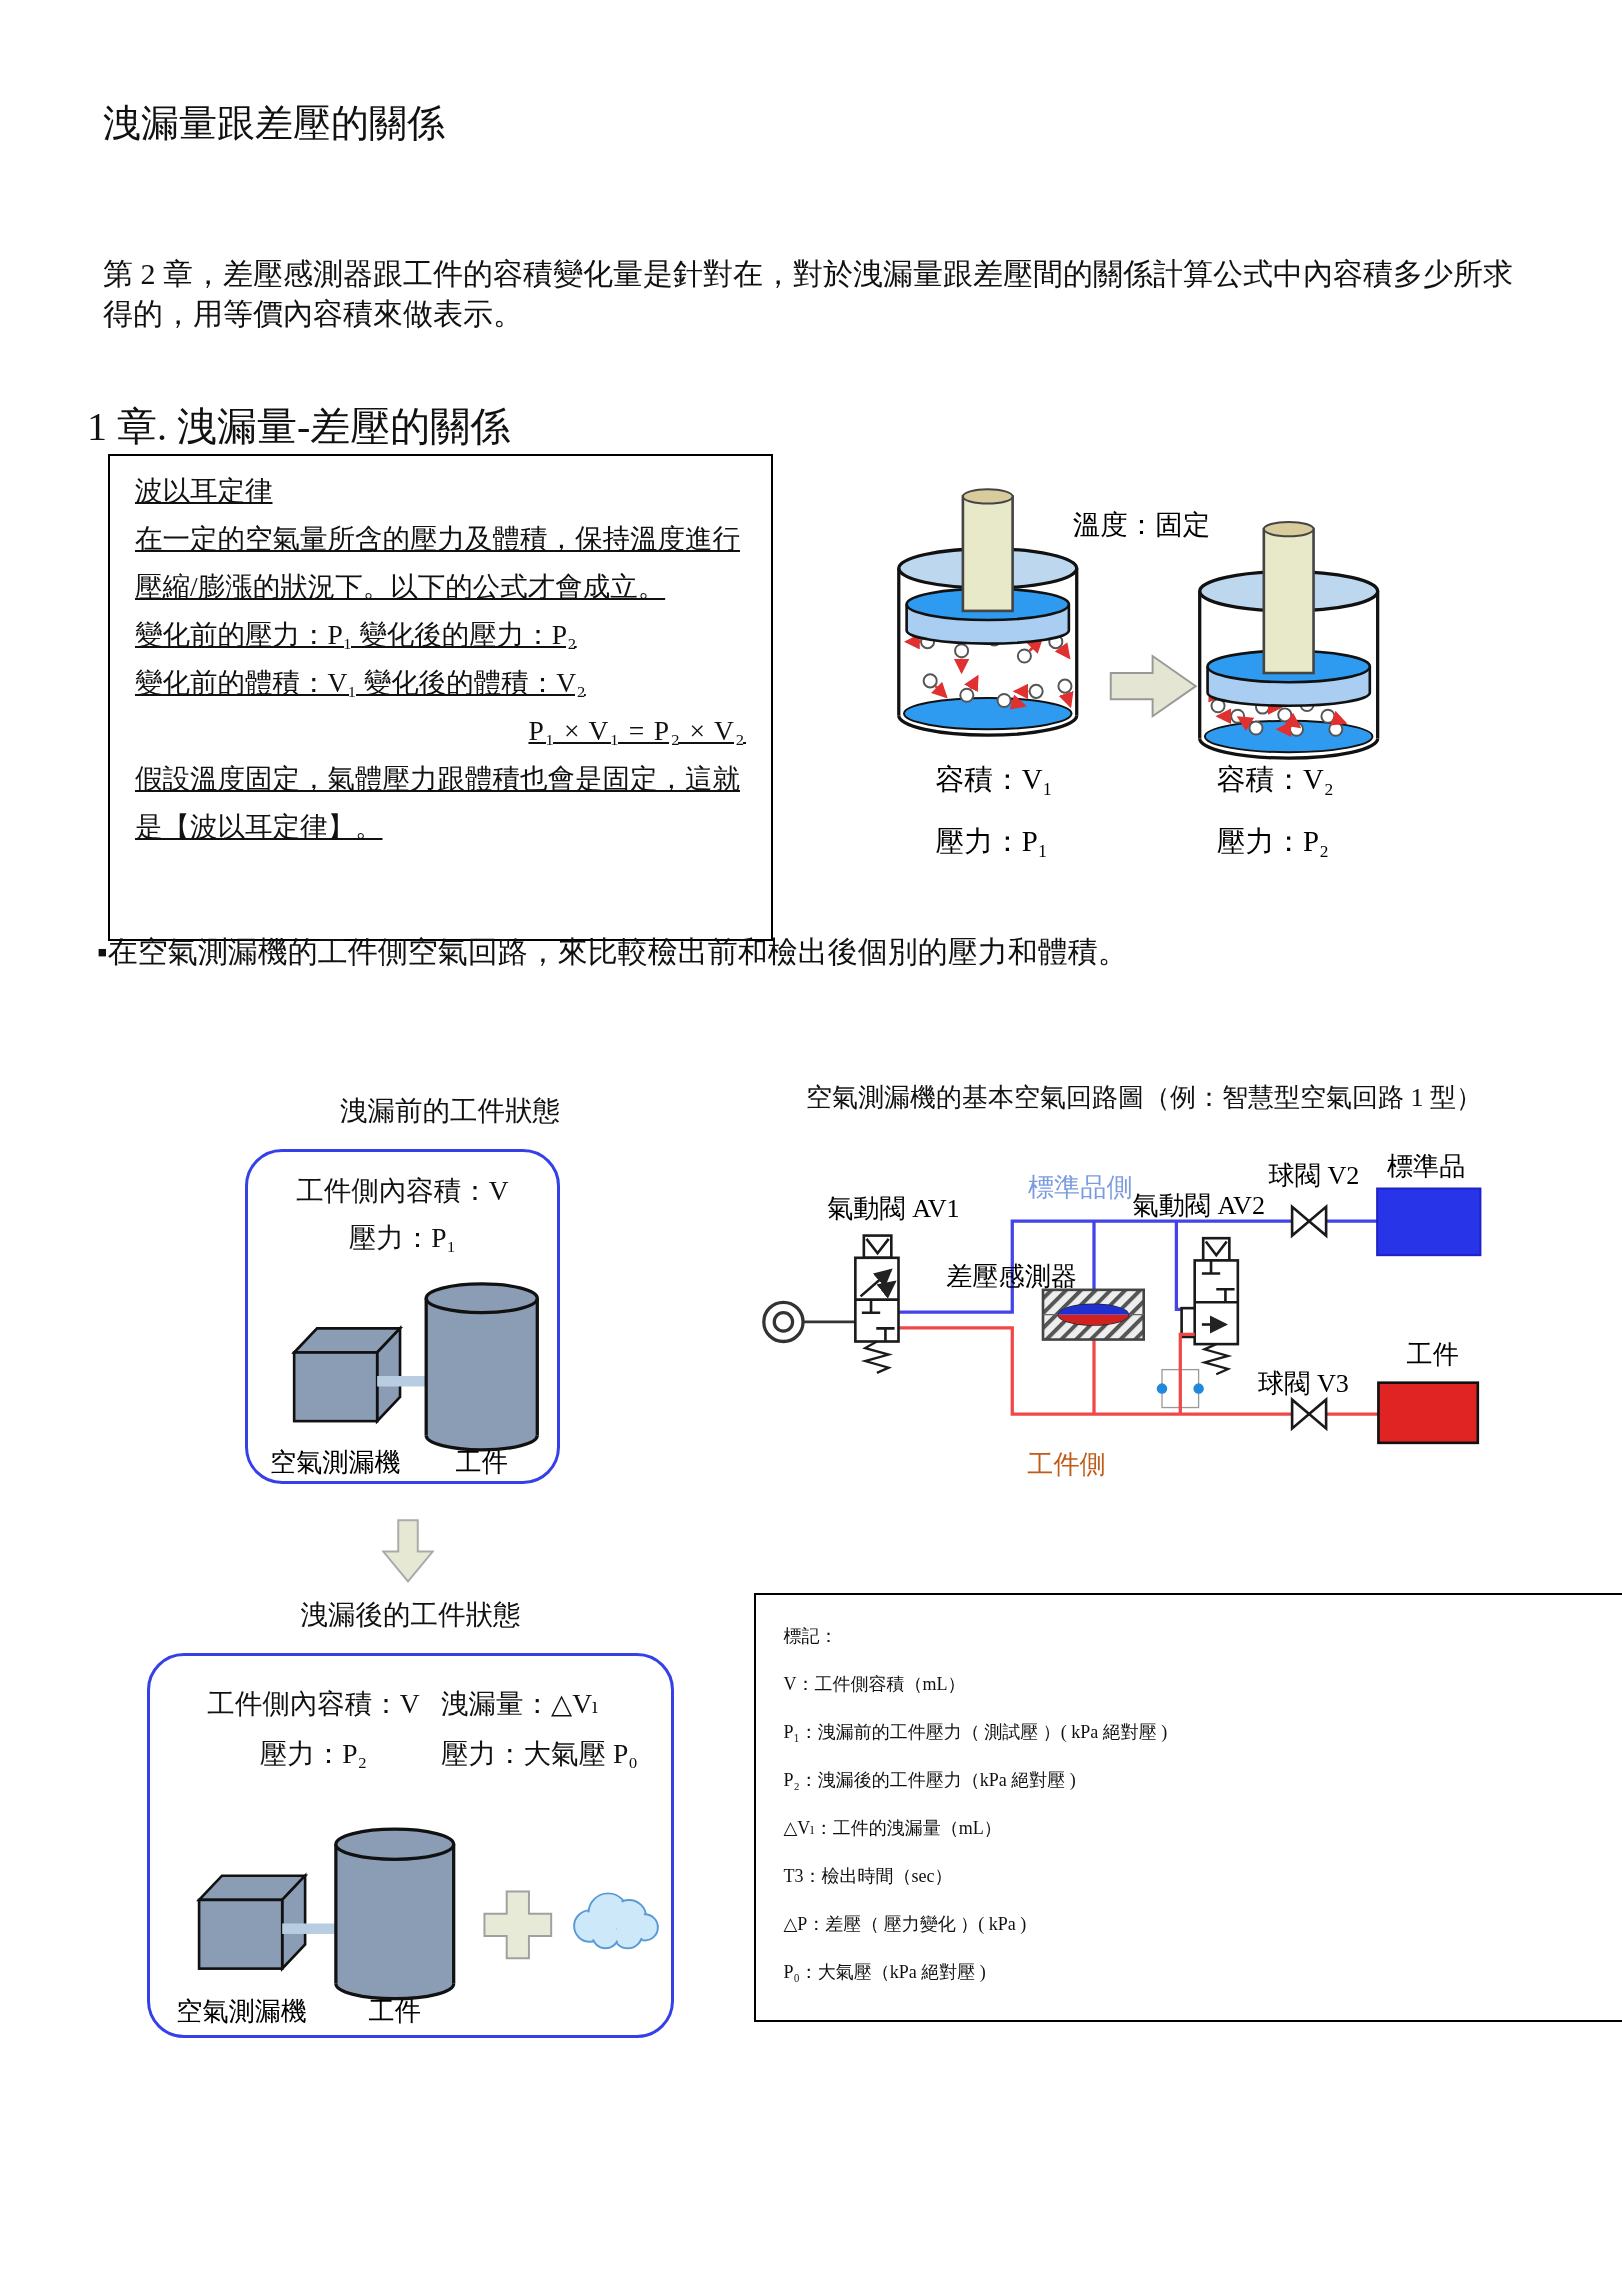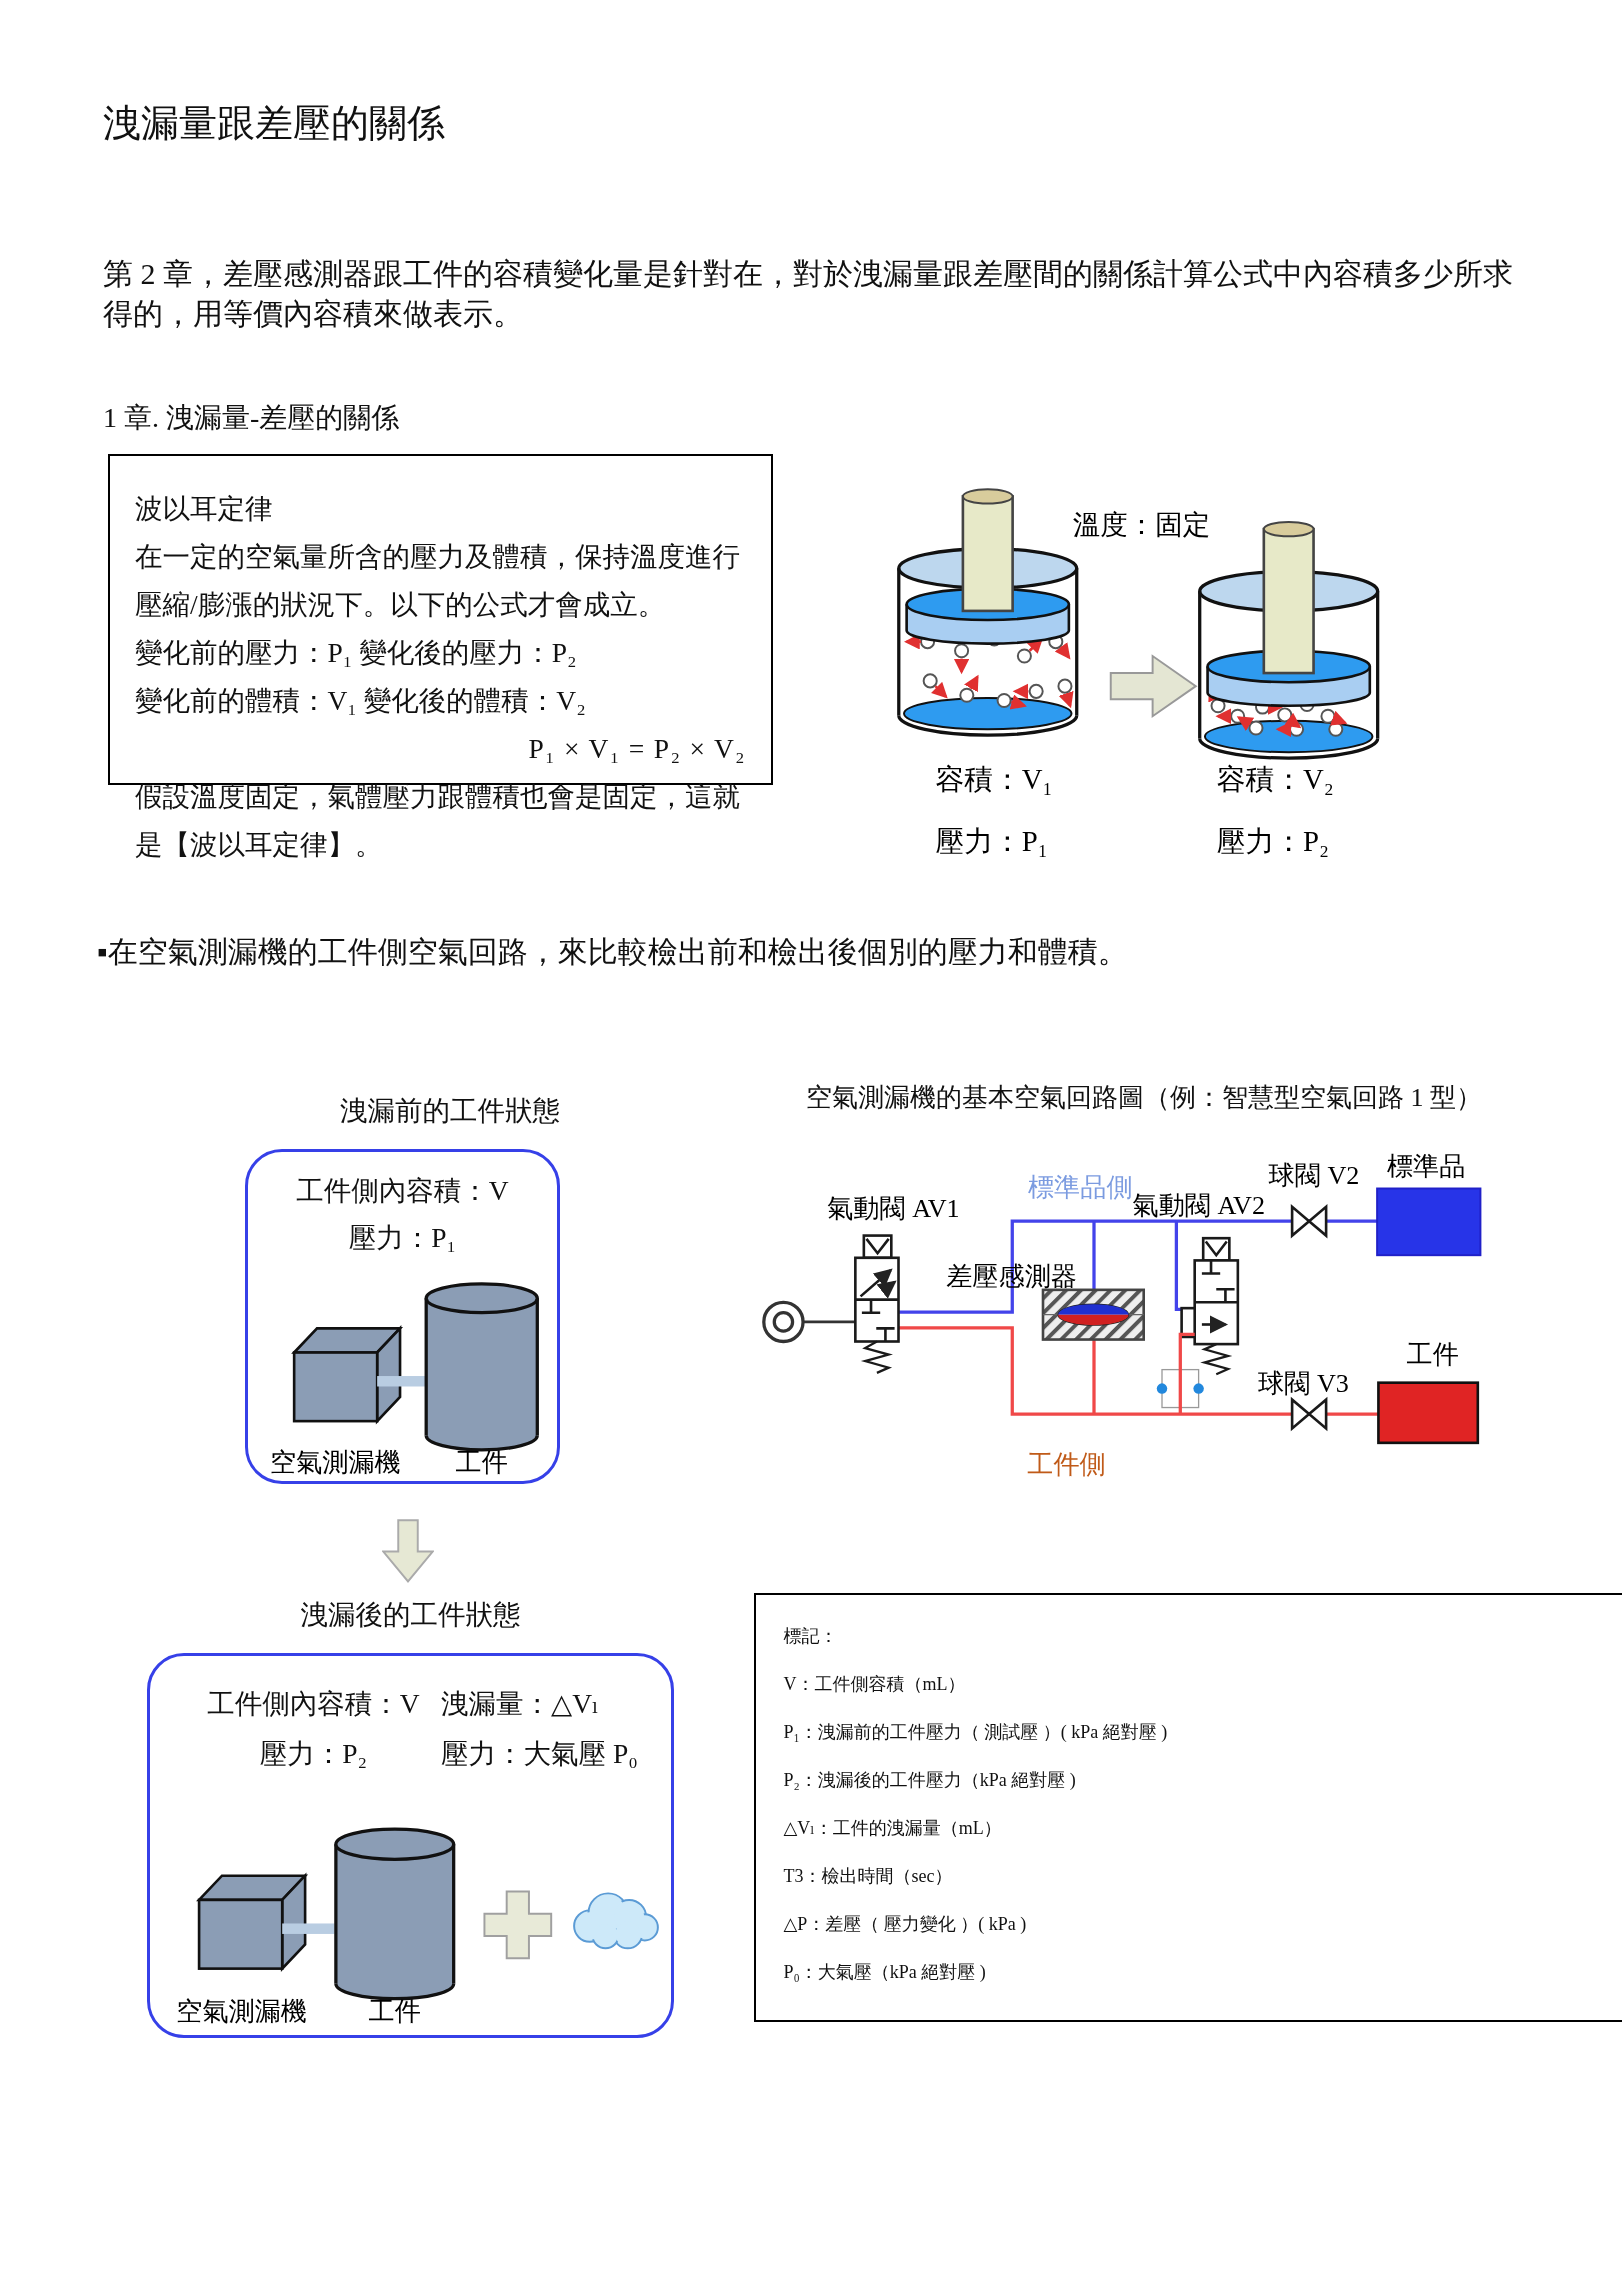--- a/index.html
+++ b/index.html
@@ -2,23 +2,23 @@
 <html style="font-size:10.5px"><head>
 <meta charset="utf-8">
 <style>
   html,body{margin:0;padding:0;background:#888;}
   .page{position:relative;width:1623px;height:2295px;background:#ffffff;
         font-family:"Liberation Serif","DejaVu Serif",serif;color:#111;overflow:hidden;}
   .abs{position:absolute;}
   #intro-title{left:103px;top:98px;font-size:38px;}
   #para1{left:103px;top:158px;width:1440px;font-size:30px;line-height:60px;}
   #para2{left:103px;top:254px;width:1420px;font-size:30px;line-height:40px;}
-  #heading1{left:103px;top:399px;font-size:28px;font-weight:400;}
-  #boyle-box{left:108px;top:454px;width:665px;height:331px;border:2px solid #000;
-             box-sizing:border-box;padding:29px 25px;font-size:27.5px;line-height:48px;}
+  #heading1{left:87px;top:399px;font-size:40px;font-weight:400;}
+  #boyle-box{left:108px;top:454px;width:665px;height:487px;border:2px solid #000;
+             box-sizing:border-box;padding:11px 25px;font-size:27.5px;line-height:48px;text-decoration:underline;}
   #boyle-box .formula{text-align:right;letter-spacing:1.3px;}
   #bullet-note{left:97px;top:932px;width:1440px;font-size:30px;}
   #circuit-title{left:806px;top:1080px;font-size:26px;}
   #state1-title{left:245px;top:1093px;width:315px;font-size:27.5px;text-align:right;}
   #state1-box{left:245px;top:1149px;width:315px;height:335px;border:3.9px solid #3640e8;
               border-radius:37px;box-sizing:border-box;}
   #state1-box .l1{margin-top:21px;font-size:27.5px;text-align:center;}
   #state1-box .l2{margin-top:10.5px;font-size:27.5px;text-align:center;}
   #state2-title{left:147px;top:1597px;width:527px;font-size:27.5px;text-align:center;}
   #state2-box{left:147px;top:1653px;width:527px;height:385px;border:3.9px solid #3640e8;

